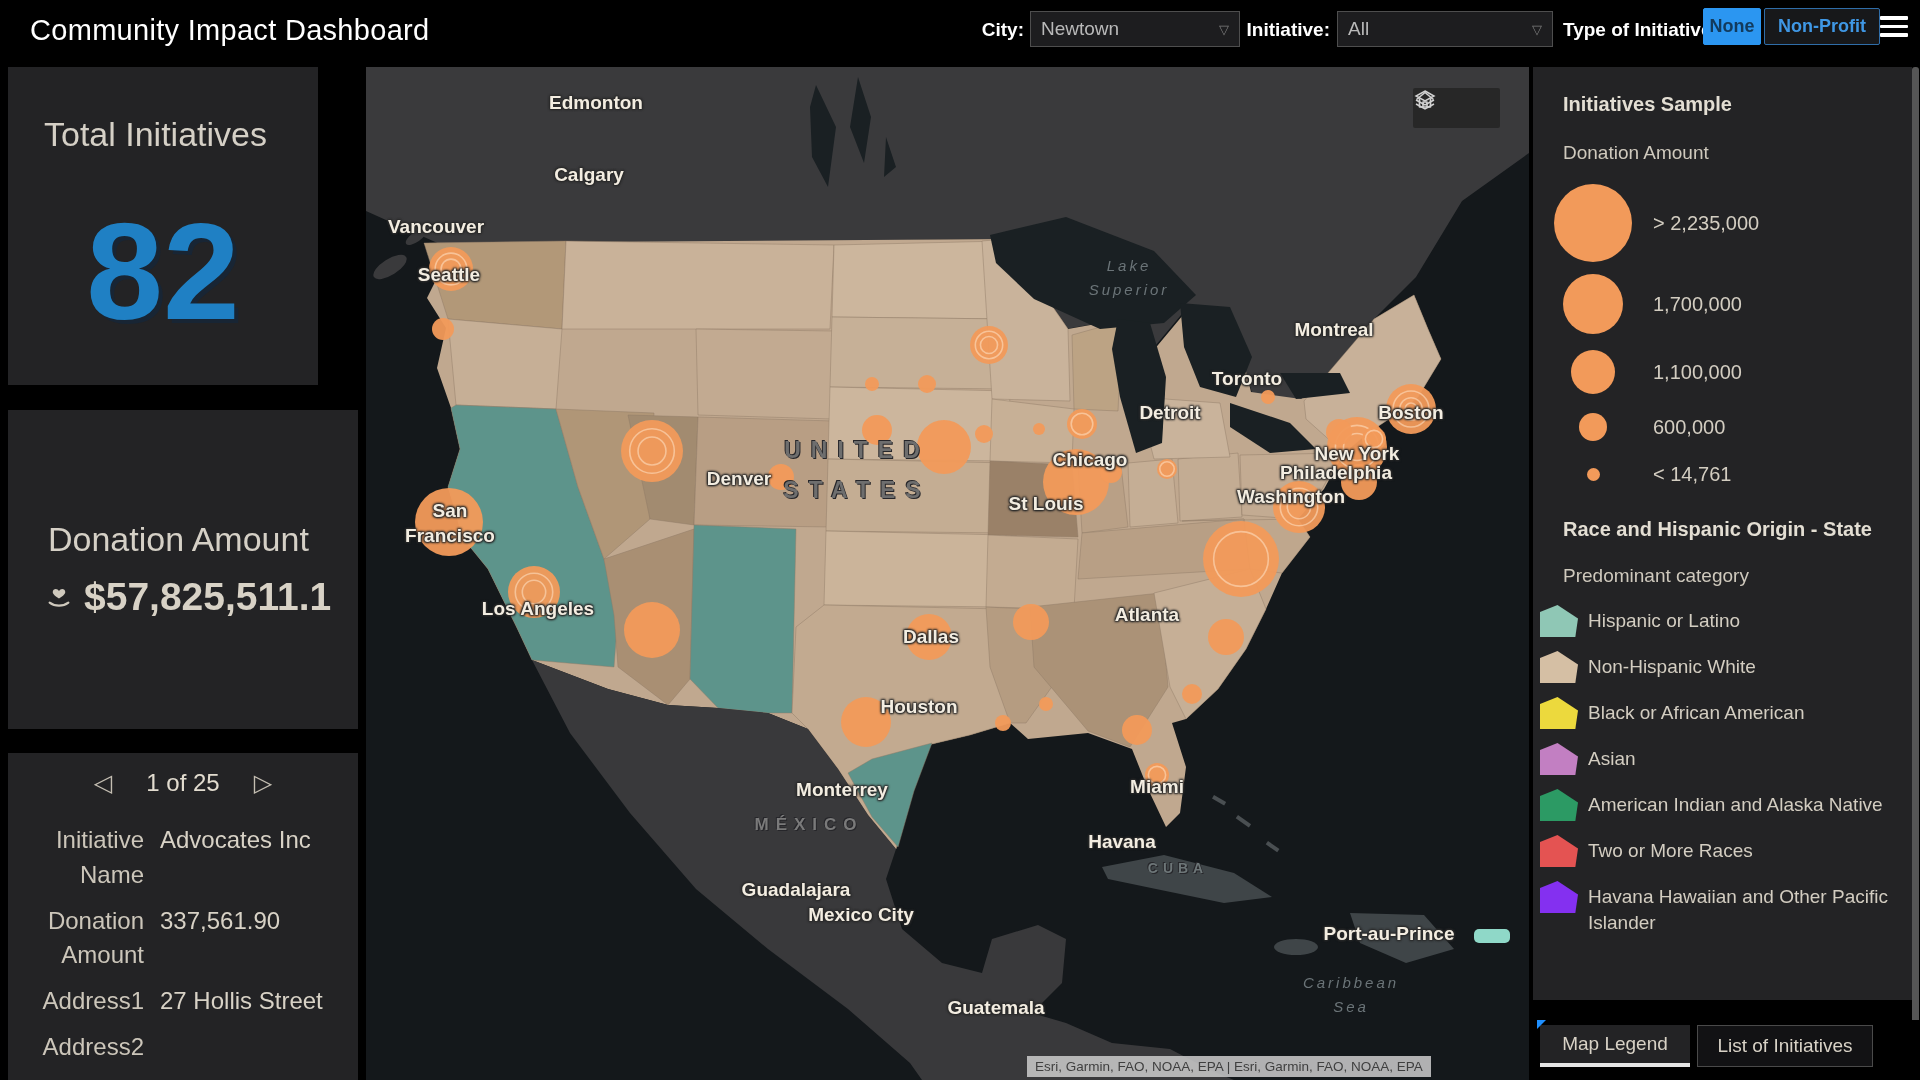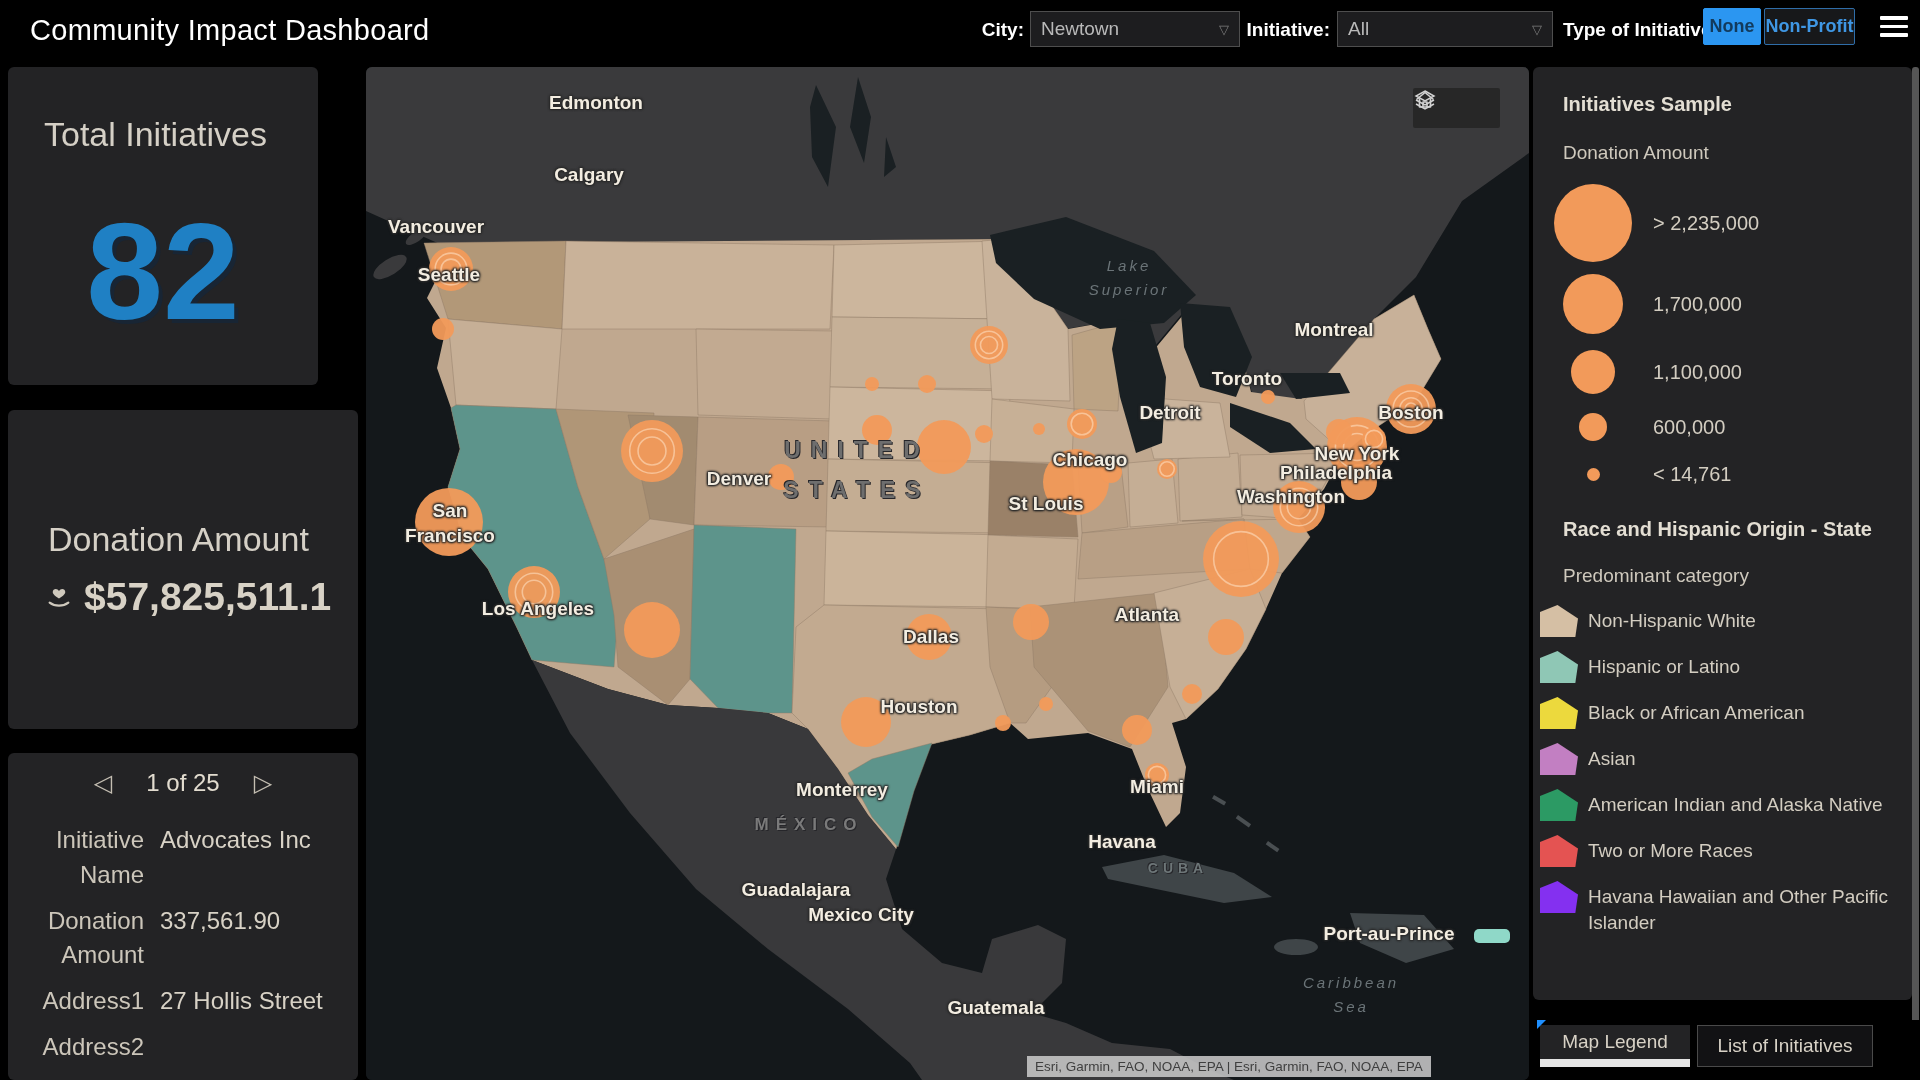--- a/index.html
+++ b/index.html
@@ -11,21 +11,21 @@
   .dropdown{position:absolute;top:11px;height:36px;background:#1d1d1f;border:1px solid #4e4e4e;box-sizing:border-box;
     display:flex;align-items:center;justify-content:space-between;padding:0 10px;color:#b9b9b9;font-size:19px;}
   .dd-caret{color:#7d7d7d;font-size:13px;margin-left:8px;}
   .toggle{position:absolute;top:8px;height:37px;box-sizing:border-box;display:flex;align-items:center;justify-content:center;
     font-size:18px;font-weight:700;border-radius:2px;cursor:pointer;}
   .toggle.on{background:#2b96f1;color:#123a5c;border:1px solid #2b96f1;}
   .toggle.off{background:#17181a;color:#3f97e4;border:1px solid #2f6da8;}
   #hamburger{position:absolute;right:10px;top:16px;width:30px;height:26px;}
   #hamburger div{width:28px;height:3.5px;background:#fff;margin:0 0 5px 0;border-radius:1px;}
   
-  .panel{position:absolute;background:#232325;border-radius:6px;}
+  .panel{position:absolute;background:#232325;}
   
   #p-total{left:8px;top:67px;width:310px;height:318px;}
   #p-total .ptitle{margin:48px 0 0 36px;}
   .ptitle{color:#d5d0c6;font-size:34px;font-weight:400;}
   #big-number{text-align:center;margin-top:38px;font-size:138px;font-weight:700;color:#1f80c4;text-shadow:4px 4px 0 rgba(10,40,70,.45);}
   #p-donation{left:8px;top:410px;width:350px;height:319px;display:flex;flex-direction:column;justify-content:center;}
   #p-donation .ptitle{margin-left:40px;}
   #donation-row{display:flex;align-items:center;margin:16px 0 0 36px;}
   #donation-value{color:#d8d2c6;font-size:39px;font-weight:700;margin-left:10px;}
   
@@ -61,21 +61,21 @@
   .size-circ-cell{width:80px;display:flex;align-items:center;justify-content:center;flex:none;}
   .size-circ{border-radius:50%;background:#f29a5a;}
   .size-label{margin-left:20px;color:#d3cdc1;font-size:20px;}
   .cat-row{display:flex;align-items:flex-start;padding-left:7px;margin-bottom:14px;}
   .swatch{width:38px;height:32px;flex:none;clip-path:polygon(0 22%,46% 0,100% 42%,93% 100%,0 100%);}
   .cat-label{margin-left:10px;color:#d3cdc1;font-size:19px;line-height:1.38;padding-top:3px;}
   
   #tabbar{position:absolute;left:1533px;top:1020px;width:387px;height:60px;background:#000;}
   .tab{position:absolute;top:5px;height:42px;box-sizing:border-box;display:flex;align-items:center;justify-content:center;
     color:#d8d2c6;font-size:19px;cursor:pointer;}
-  .tab.active{background:#232325;border-bottom:8px solid #e5e5e5;}
+  .tab.active{background:#232325;border-bottom:4px solid #e5e5e5;}
   .tab.inactive{background:#121214;border:1px solid #4a4a4a;}
   #scroll-hint{position:absolute;left:1537px;top:1020px;width:0;height:0;border-left:9px solid #1e8fff;border-bottom:9px solid transparent;}
   #legend-scroll{left:1912px;top:67px;height:1013px;background:#565656;}
   .icon-svg{display:block;}
 </style>
 </head>
 <body>
 
 <div id="header">
   <div id="app-title">Community Impact Dashboard</div>
@@ -86,21 +86,21 @@
   </div>
   <div class="hdr-label" style="right:calc(1920px - 1330px);">Initiative:</div>
   <div class="dropdown" style="left:1337px;width:216px;">
     <span>All</span>
     <span class="dd-caret">▽</span>
   </div>
   <div class="hdr-label" style="left:1563px;">Type of Initiative</div>
   <div class="toggle on" style="left:1703px;width:58px;">
       <span>None</span>
     </div>
-  <div class="toggle off" style="left:1764px;width:91px;">
+  <div class="toggle off" style="left:1764px;width:116px;">
       <span>Non-Profit</span>
     </div>
   <div id="hamburger">
       <div></div>
       <div></div>
       <div></div>
     </div>
 </div>
 
 <div class="panel" id="p-total">
@@ -357,26 +357,26 @@
         <div class="size-circ-cell">
           <div class="size-circ" style="width: 13px; height: 13px;"></div>
         </div>
         <div class="size-label">&lt; 14,761</div>
       </div>
     </div>
   <div class="ltitle" style="margin-top:22px;">Race and Hispanic Origin - State</div>
   <div class="lsub" style="margin-top:24px;margin-bottom:18px;">Predominant category</div>
   <div id="cat-list">
       <div class="cat-row">
+        <div class="swatch" style="background: rgb(143, 199, 181);"></div>
+        <div class="cat-label">Hispanic or Latino</div>
+      </div>
+      <div class="cat-row">
         <div class="swatch" style="background: rgb(213, 191, 164);"></div>
         <div class="cat-label">Non-Hispanic White</div>
-      </div>
-      <div class="cat-row">
-        <div class="swatch" style="background: rgb(143, 199, 181);"></div>
-        <div class="cat-label">Hispanic or Latino</div>
       </div>
       <div class="cat-row">
         <div class="swatch" style="background: rgb(236, 217, 61);"></div>
         <div class="cat-label">Black or African American</div>
       </div>
       <div class="cat-row">
         <div class="swatch" style="background: rgb(194, 127, 194);"></div>
         <div class="cat-label">Asian</div>
       </div>
       <div class="cat-row">

